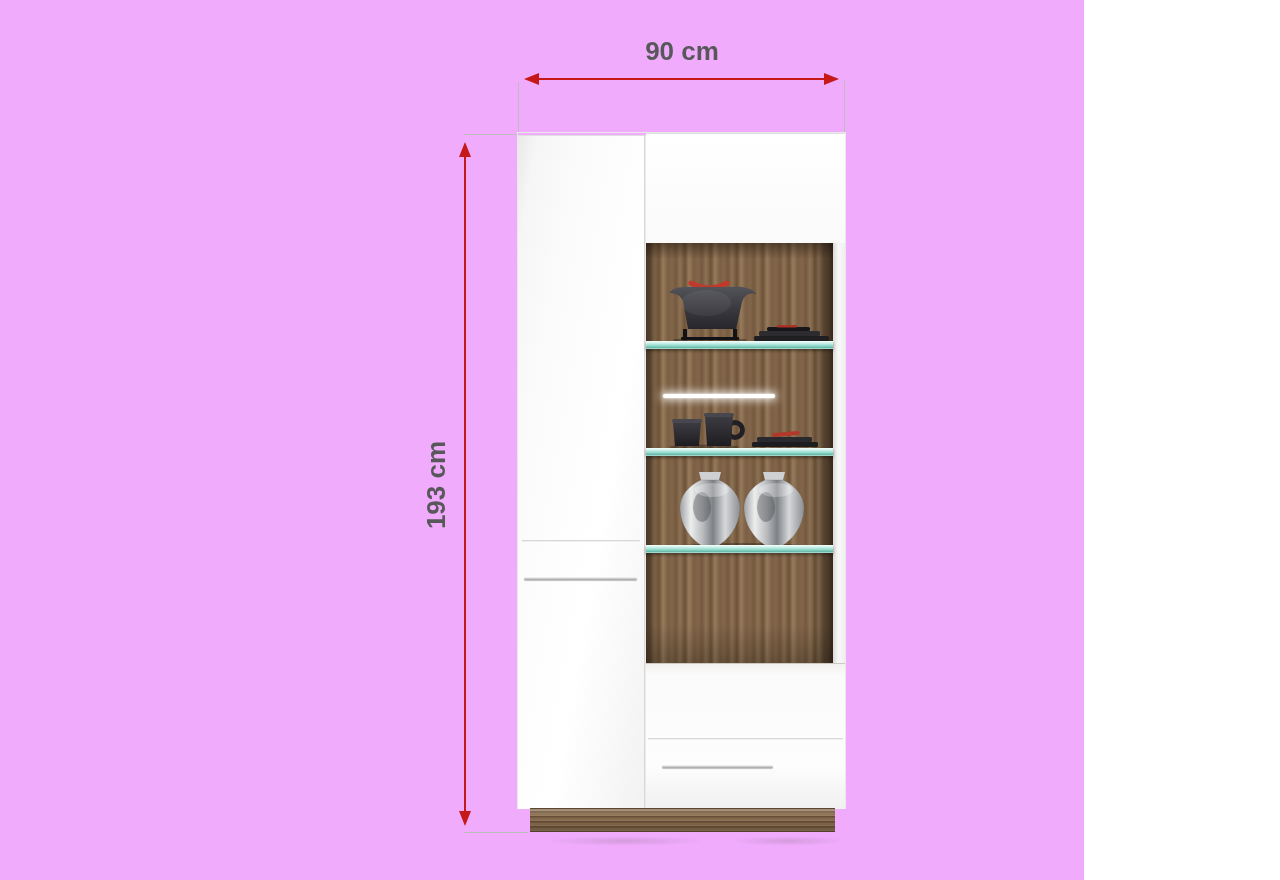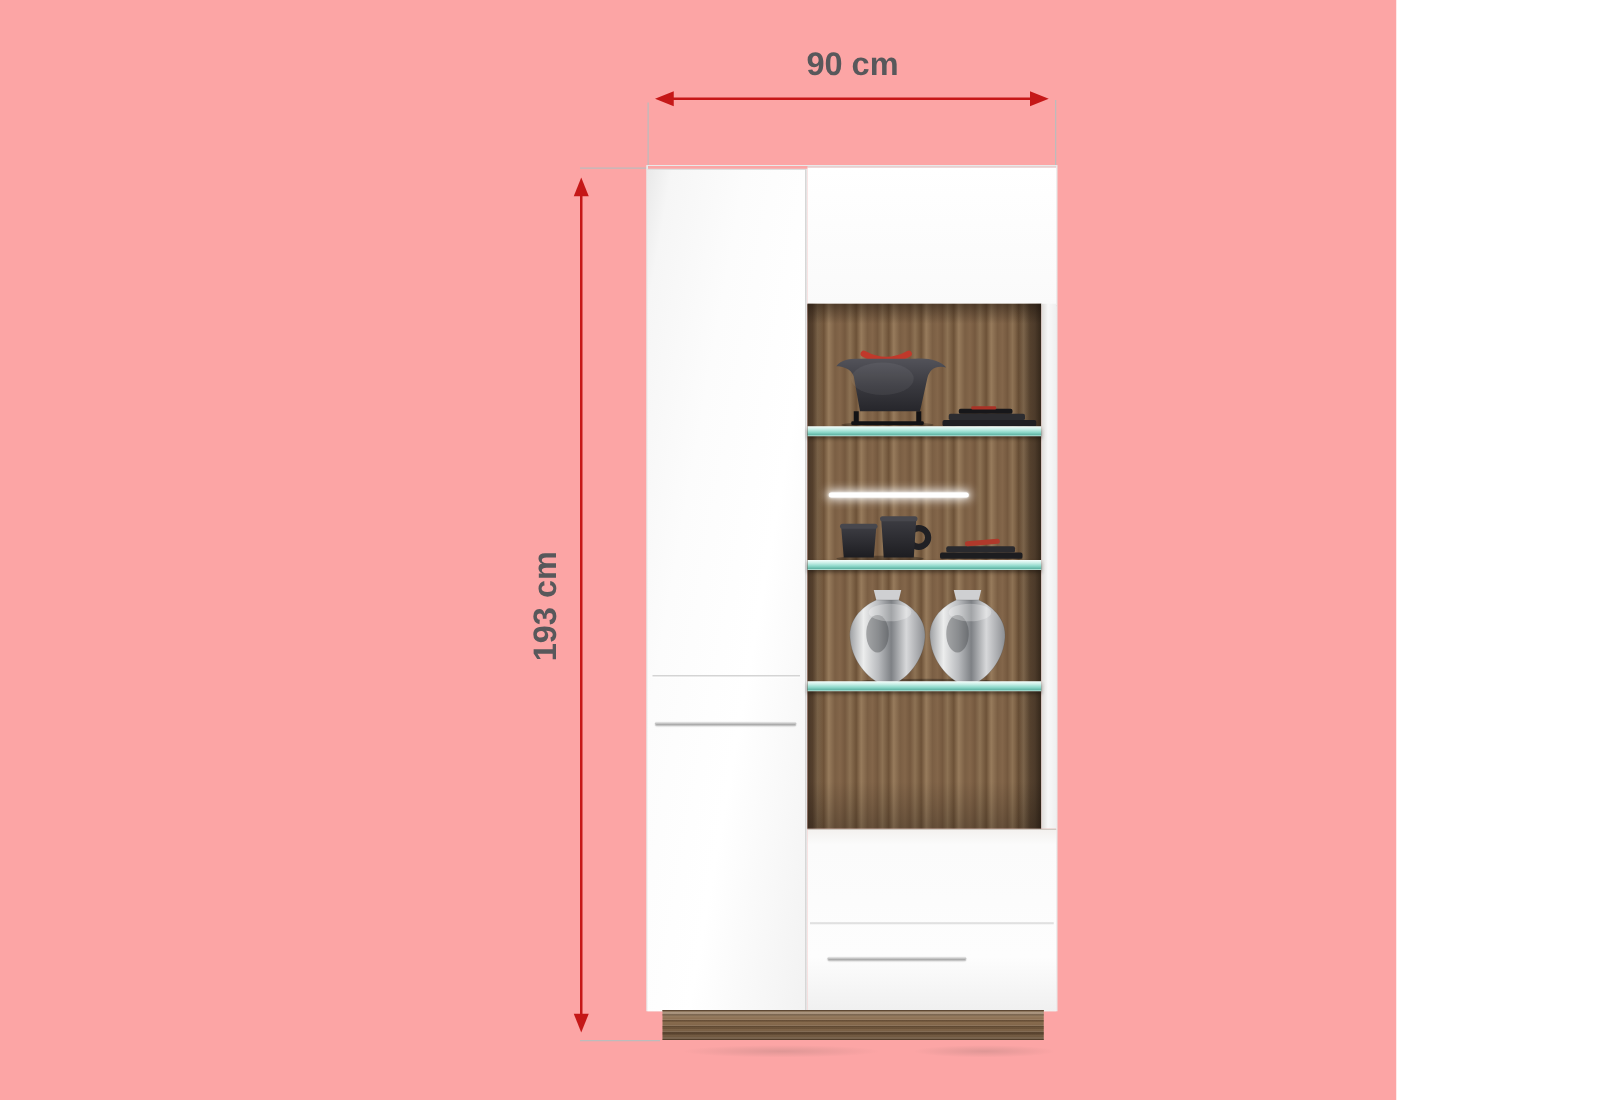--- a/index.html
+++ b/index.html
@@ -1,18 +1,18 @@
 <!DOCTYPE html>
 <html><head>
 <meta charset="utf-8">
 <style>
   html,body { margin:0; padding:0; background:#ffffff; }
   .stage {
-    position:relative; width:1084px; height:880px; background:#fca5a5;
-    font-family:"Liberation Sans", sans-serif; overflow:hidden;padding-left:33px;
+    position:relative; width:1084px; height:880px; background:#f0abfc;
+    font-family:"Liberation Sans", sans-serif; overflow:hidden;
   }
   .abs { position:absolute; }
 
   
   .dim-label {
     color:#58585b; font-weight:bold; font-size:26px; text-align:center;
   }
   .dim-label-w { left:600px; top:36px; width:164px; height:30px; line-height:30px; }
   .dim-label-h {
     left:356px; top:470px; width:160px; height:30px; line-height:30px;

